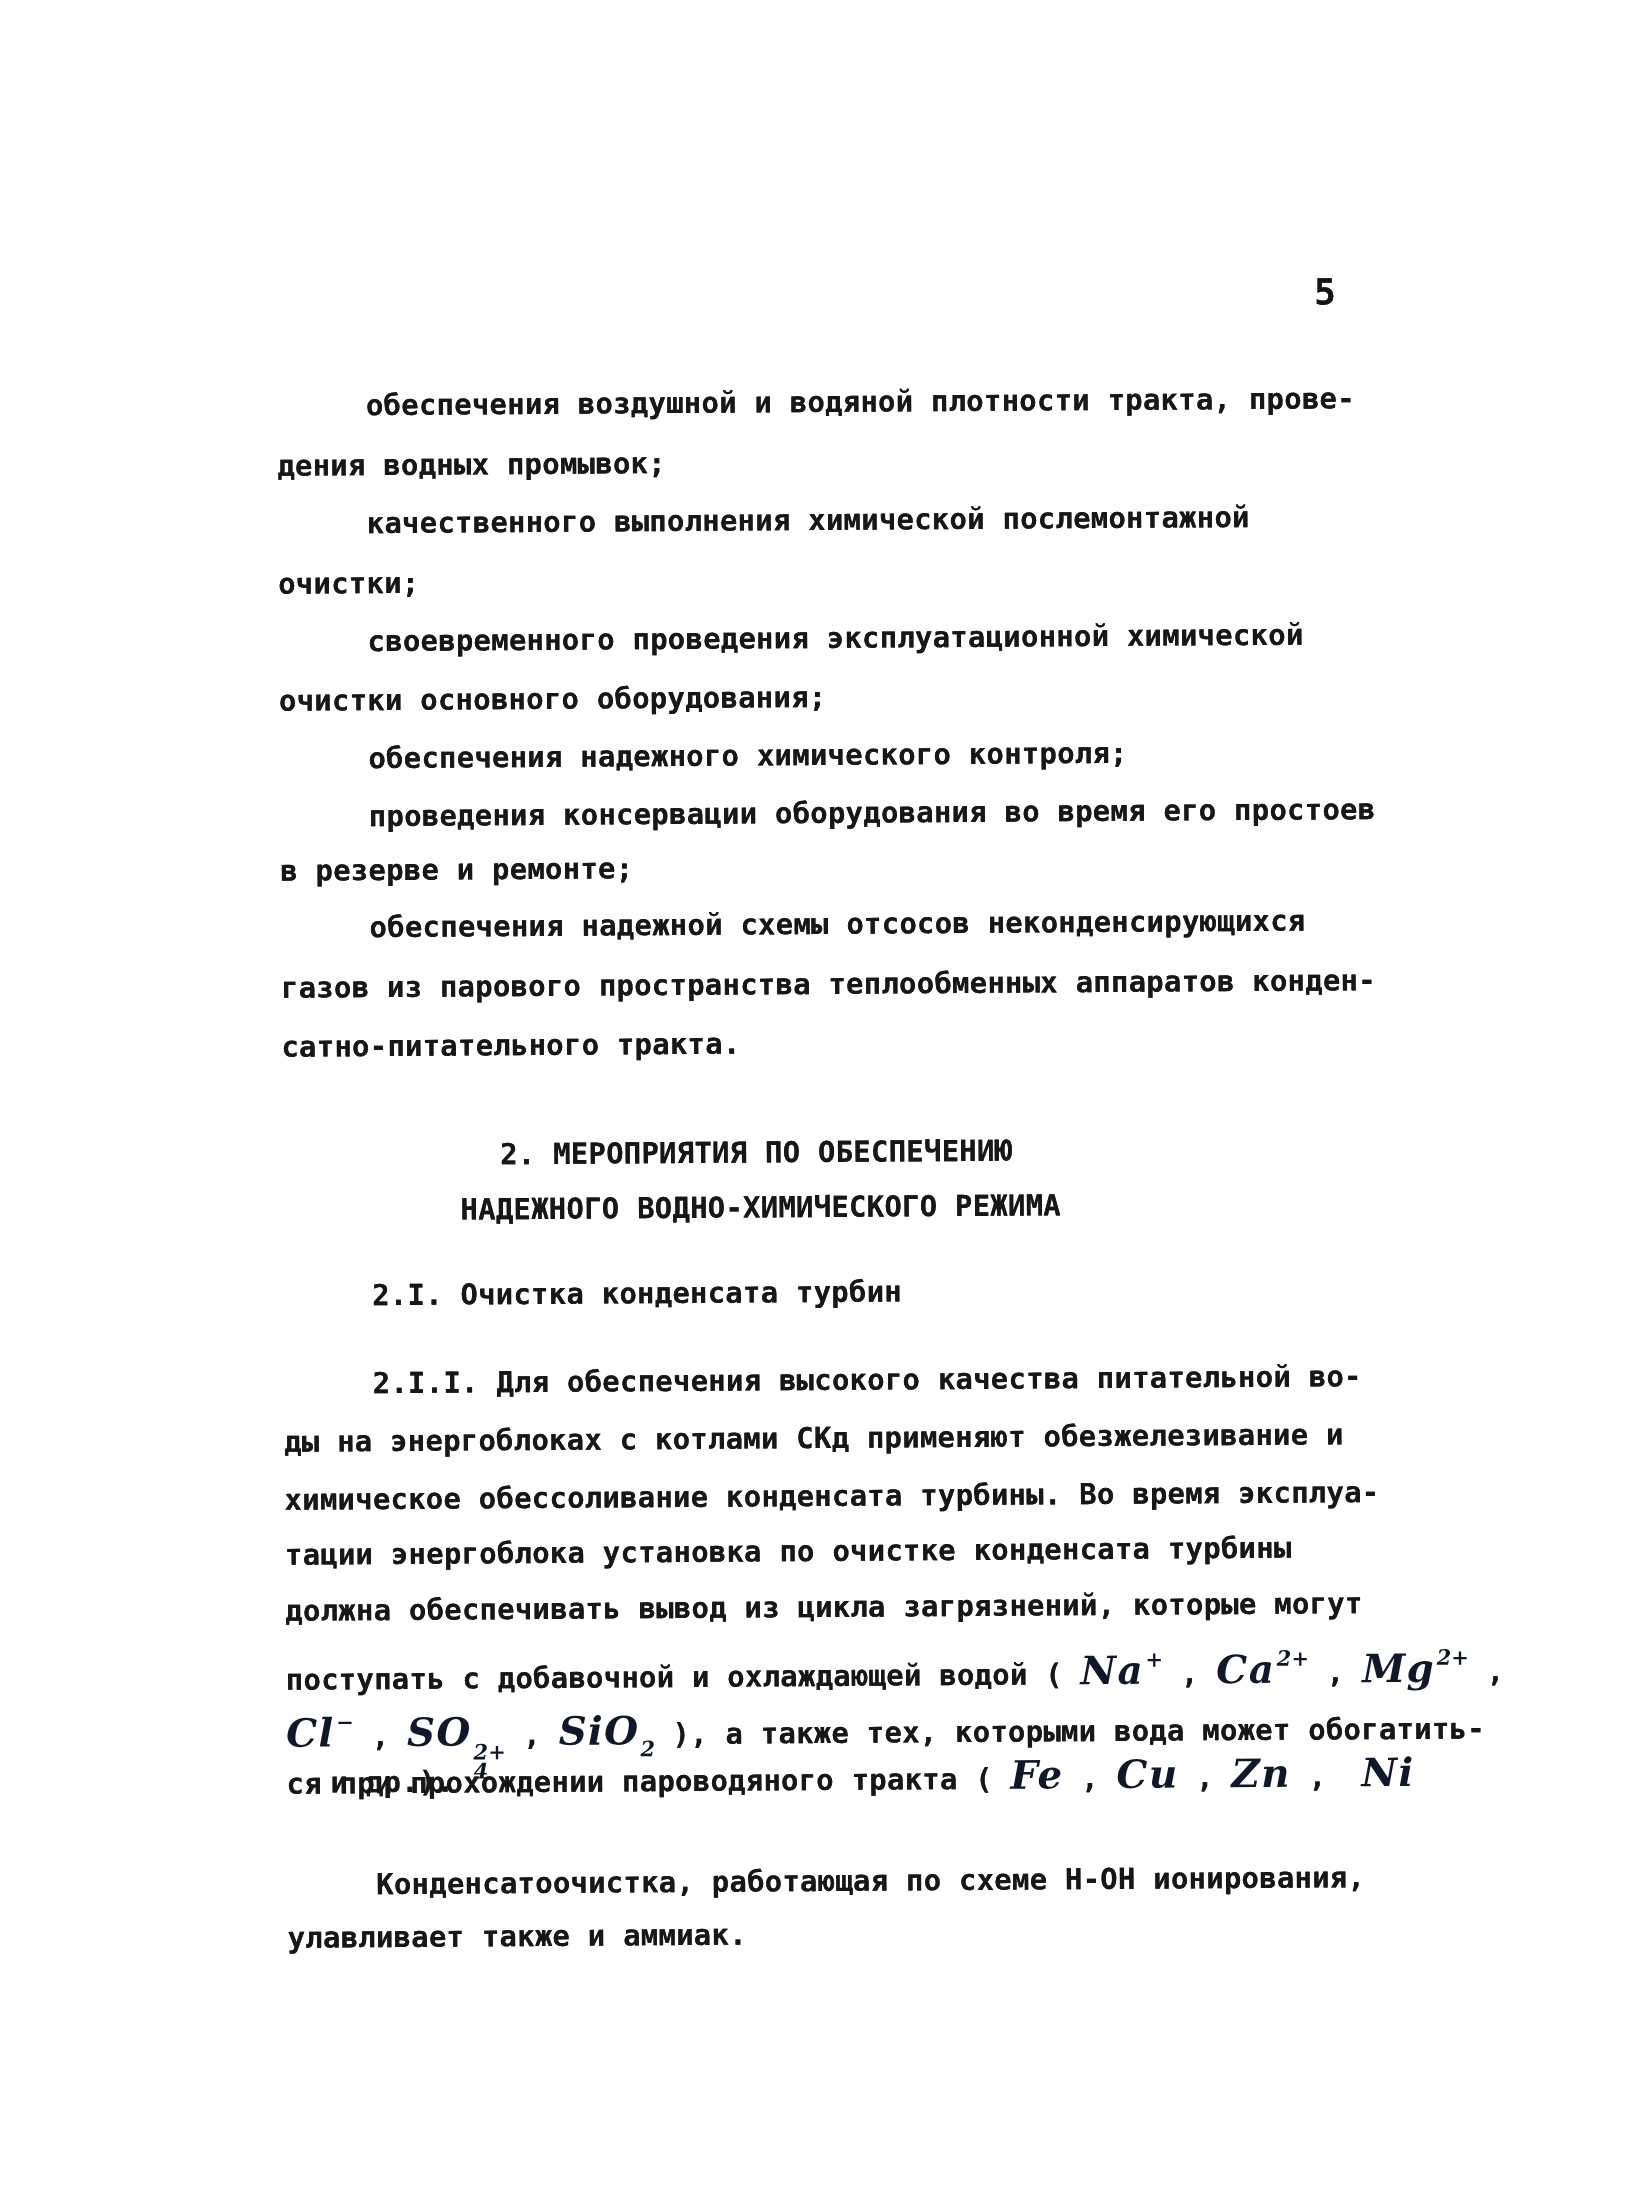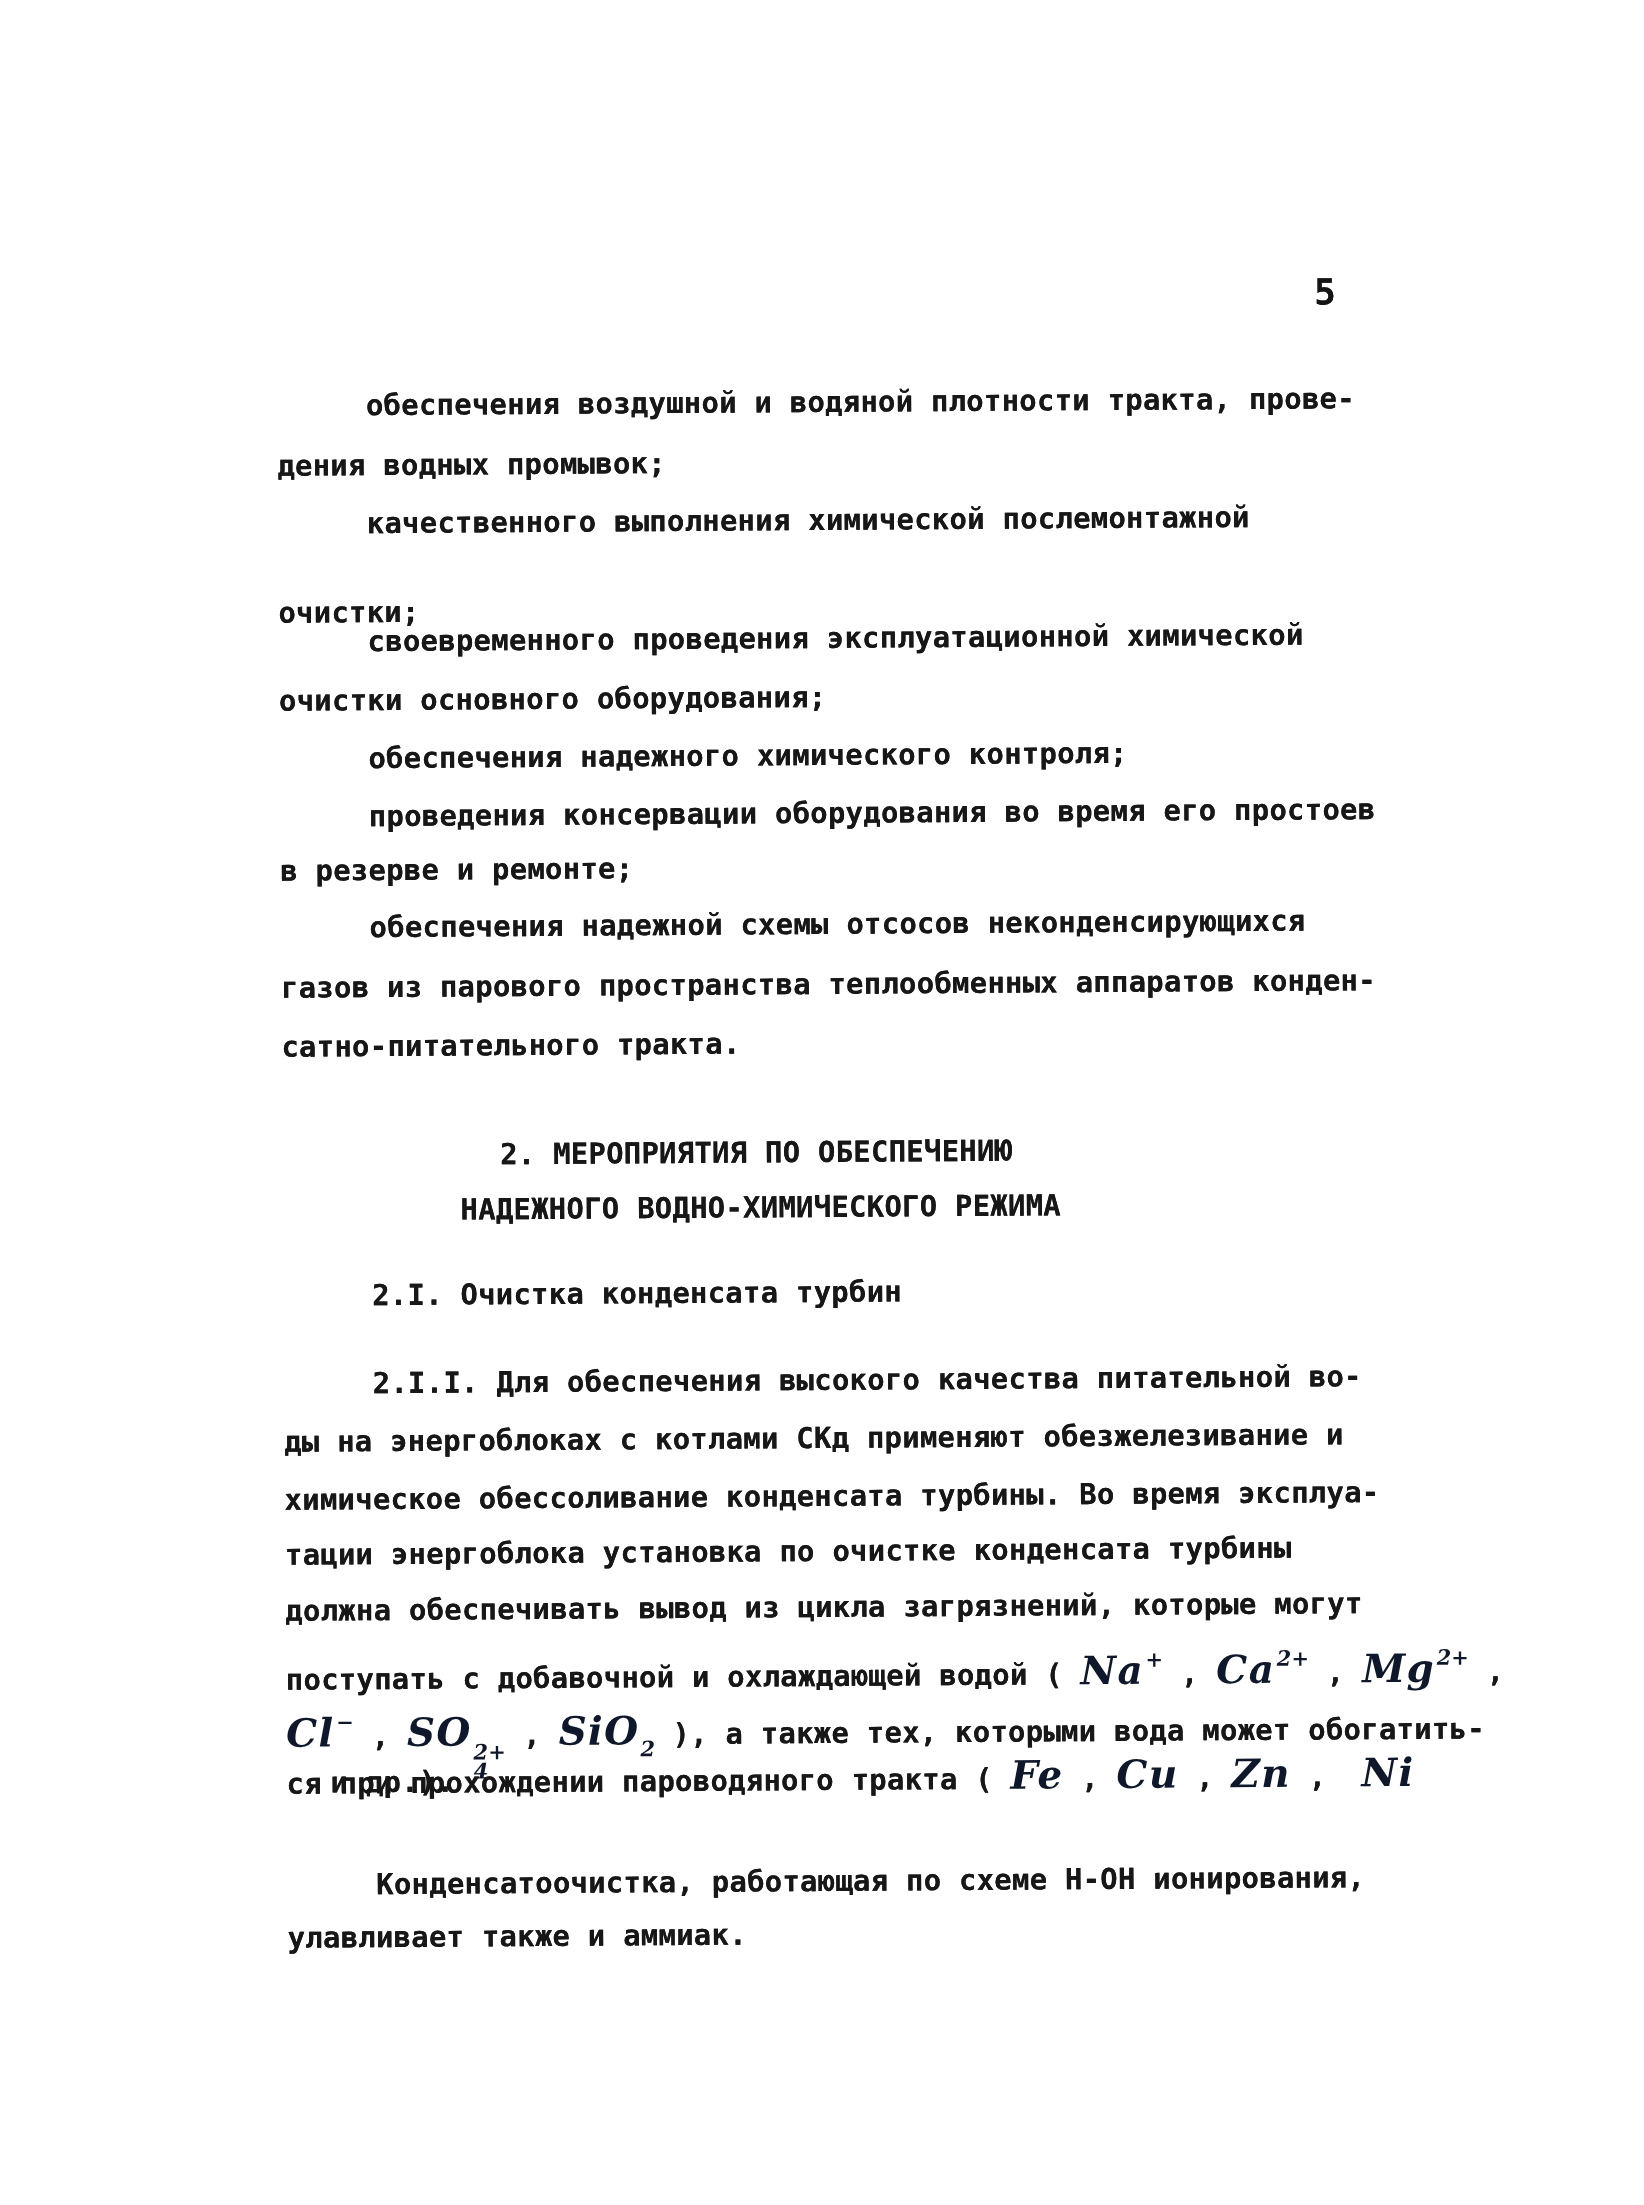--- a/index.html
+++ b/index.html
@@ -62,21 +62,21 @@
 </head>
 <body>
 
 <div class="sheet">
   <div class="scan-rotate">
     <div class="pagenum" style="left:1319px;top:275px;">5</div>
     <div>
         <div class="tline" style="left: 370px; top: 381px;"><span class="typed">обеспечения воздушной и водяной плотности тракта, прове-</span></div>
         <div class="tline" style="left: 281px; top: 441px;"><span class="typed">дения водных промывок;</span></div>
         <div class="tline" style="left: 370px; top: 499px;"><span class="typed">качественного выполнения химической послемонтажной</span></div>
-        <div class="tline" style="left: 281px; top: 588px;"><span class="typed">очистки;</span></div>
+        <div class="tline" style="left: 281px; top: 559px;"><span class="typed">очистки;</span></div>
         <div class="tline" style="left: 370px; top: 617px;"><span class="typed">своевременного проведения эксплуатационной химической</span></div>
         <div class="tline" style="left: 281px; top: 676px;"><span class="typed">очистки основного оборудования;</span></div>
         <div class="tline" style="left: 370px; top: 734px;"><span class="typed">обеспечения надежного химического контроля;</span></div>
         <div class="tline" style="left: 370px; top: 792px;"><span class="typed">проведения консервации оборудования во время его простоев</span></div>
         <div class="tline" style="left: 281px; top: 846px;"><span class="typed">в резерве и ремонте;</span></div>
         <div class="tline" style="left: 370px; top: 903px;"><span class="typed">обеспечения надежной схемы отсосов неконденсирующихся</span></div>
         <div class="tline" style="left: 281px; top: 963px;"><span class="typed">газов из парового пространства теплообменных аппаратов конден-</span></div>
         <div class="tline" style="left: 281px; top: 1022px;"><span class="typed">сатно-питательного тракта.</span></div>
         <div class="tline" style="left: 499px; top: 1131px;"><span class="typed">2. МЕРОПРИЯТИЯ ПО ОБЕСПЕЧЕНИЮ</span></div>
         <div class="tline" style="left: 459px; top: 1186px;"><span class="typed">НАДЕЖНОГО ВОДНО-ХИМИЧЕСКОГО РЕЖИМА</span></div>

